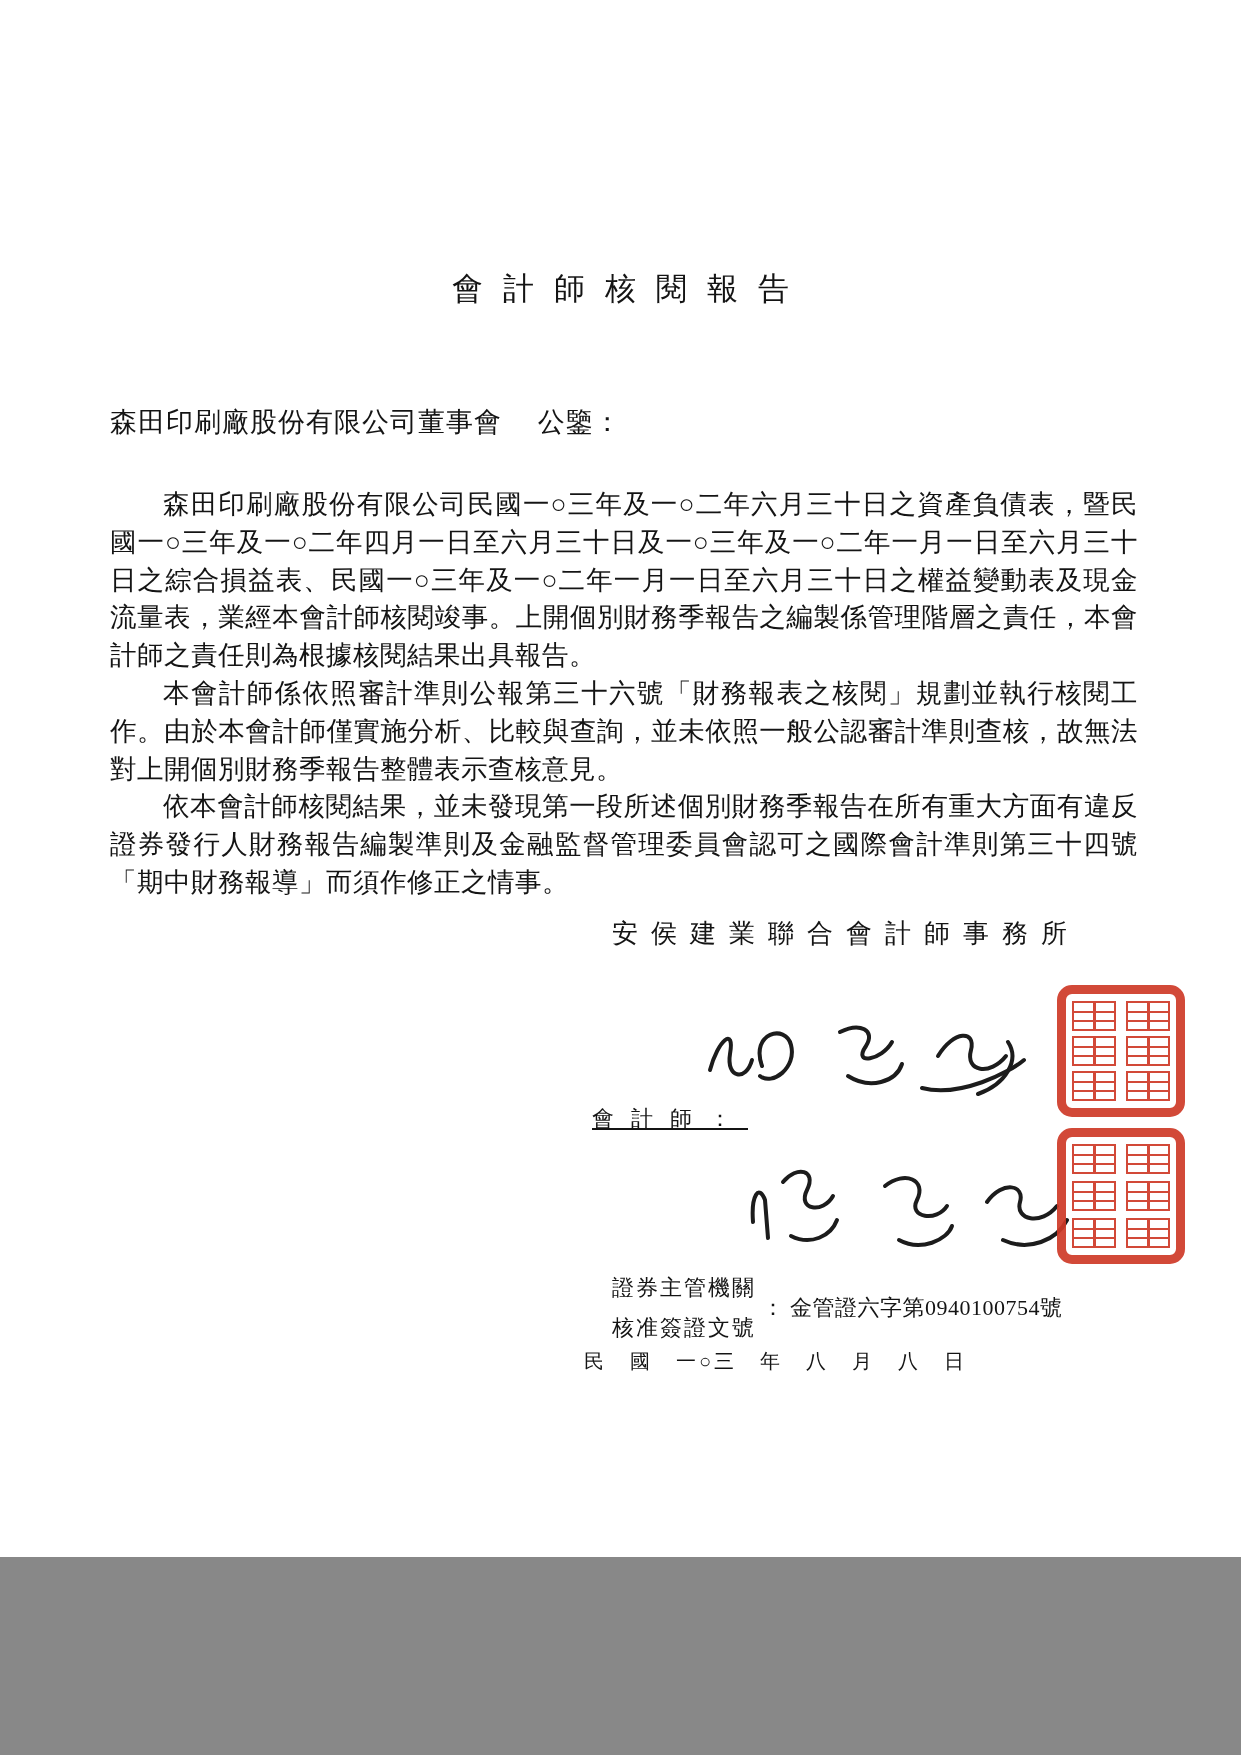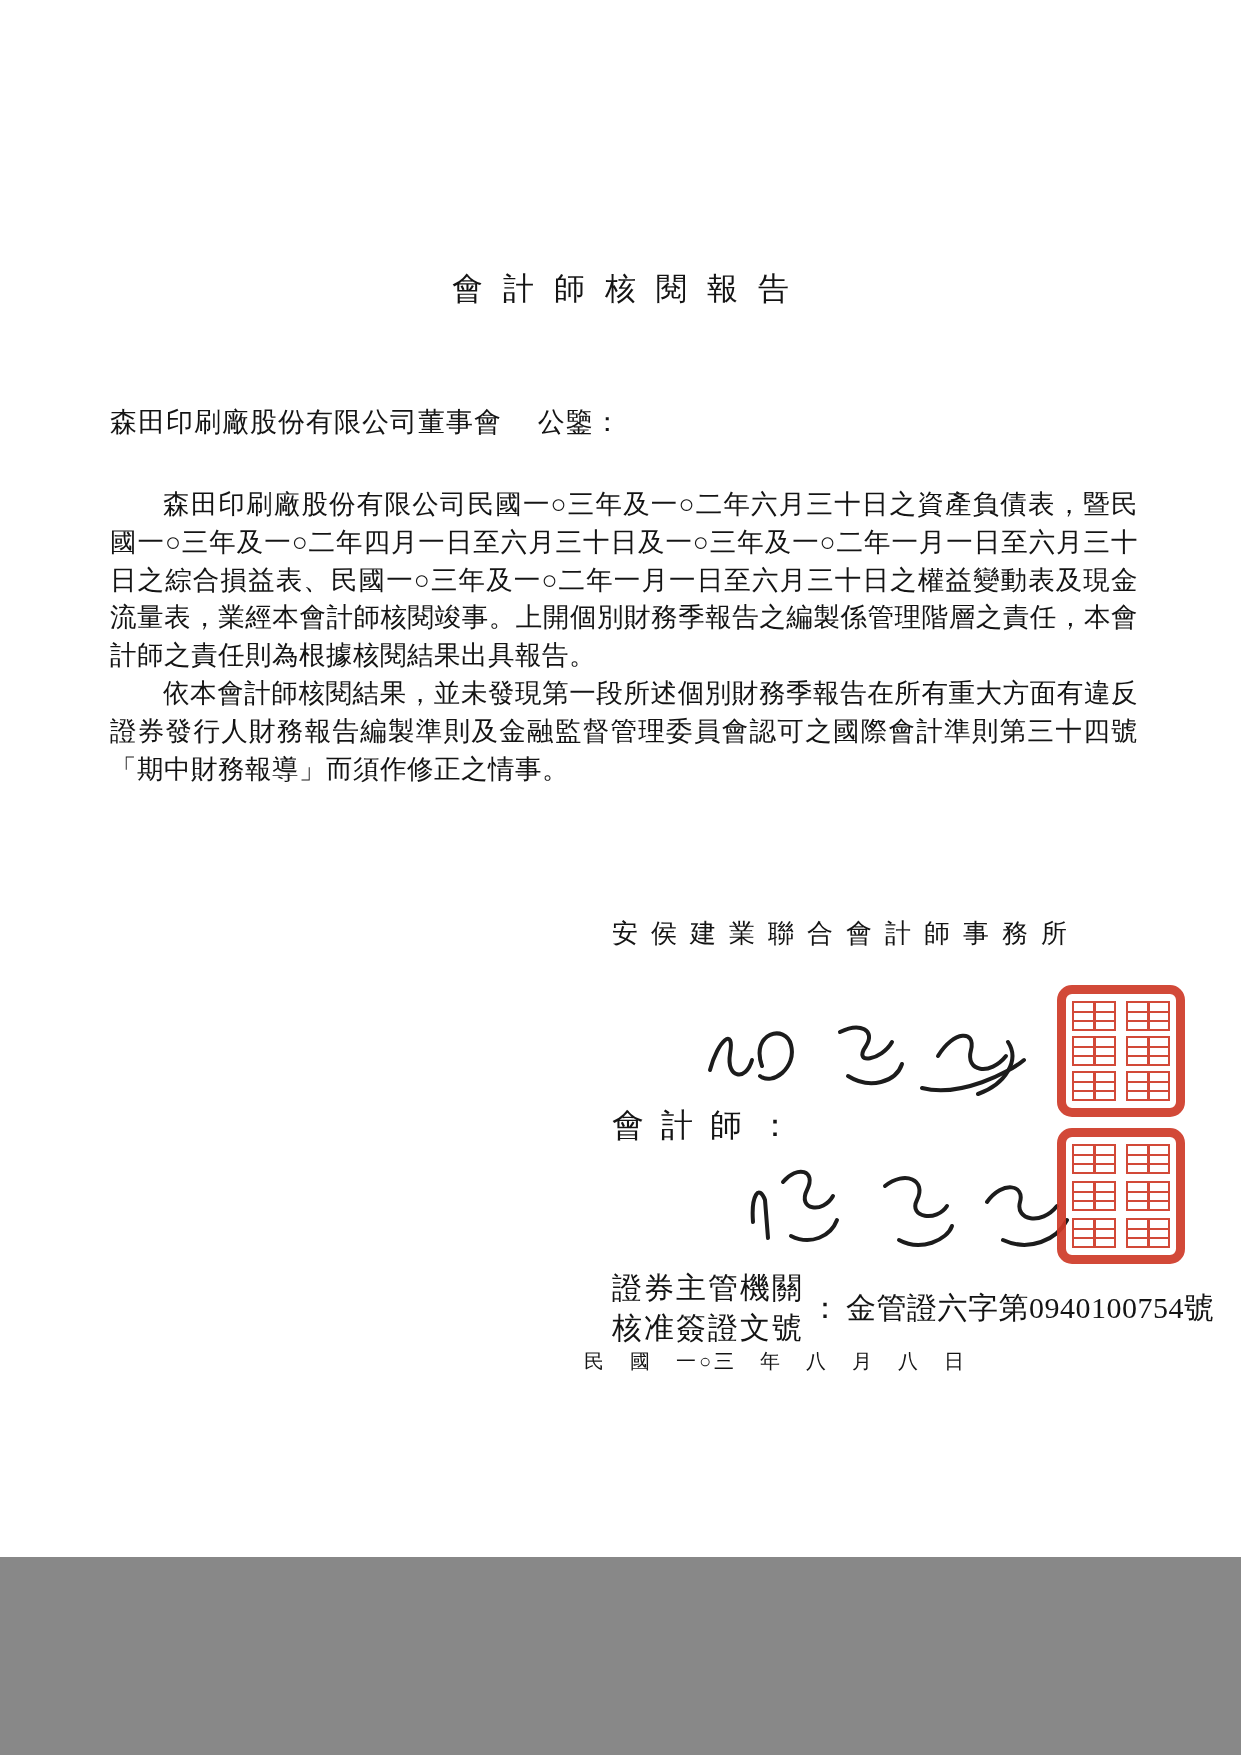--- a/index.html
+++ b/index.html
@@ -40,24 +40,25 @@
   .body-text p { margin: 0; text-indent: 2em; }
   .firm-line {
     position: absolute;
     top: 916px; left: 612px;
     font-size: 26px;
     letter-spacing: 13px;
     white-space: nowrap;
   }
   .accountant-label {
     position: absolute;
-    top: 1104px; left: 612px;
-    font-size: 32px;
+    top: 1104px; left: 592px;
+    font-size: 22px;
     letter-spacing: 17px;
     white-space: nowrap;
+    text-decoration: underline;
   }
   .sig { position: absolute; }
   .sig svg path {
     fill: none;
     stroke: #1c1c1c;
     stroke-width: 4;
     stroke-linecap: round;
     stroke-linejoin: round;
   }
   .seal {
@@ -82,21 +83,21 @@
       linear-gradient(#cf3a28,#cf3a28) 0 33%/100% 2px no-repeat,
       linear-gradient(#cf3a28,#cf3a28) 0 72%/100% 2px no-repeat;
   }
   .seal-1 { top: 985px; left: 1057px; height: 132px; }
   .seal-2 { top: 1128px; left: 1057px; height: 136px; }
   .approval {
     position: absolute;
     top: 1268px; left: 612px;
     display: flex;
     align-items: center;
-    font-size: 30px;
+    font-size: 22px;
   }
   .approval-labels { letter-spacing: 2px; line-height: 40px; }
   .approval-colon { margin: 0 6px; }
   .approval-values { line-height: 40px; letter-spacing: 0.5px; }
   .date-line {
     position: absolute;
     top: 1348px; left: 584px;
     font-size: 20px;
     letter-spacing: 3px;
     white-space: nowrap;
@@ -113,20 +114,21 @@
 <body>
 
 <div class="page">
 
   <div class="doc-title">會計師核閱報告</div>
 
   <div class="salutation">森田印刷廠股份有限公司董事會　 公鑒：</div>
 
   <div class="body-text">
     <p>森田印刷廠股份有限公司民國一○三年及一○二年六月三十日之資產負債表，暨民國一○三年及一○二年四月一日至六月三十日及一○三年及一○二年一月一日至六月三十日之綜合損益表、民國一○三年及一○二年一月一日至六月三十日之權益變動表及現金流量表，業經本會計師核閱竣事。上開個別財務季報告之編製係管理階層之責任，本會計師之責任則為根據核閱結果出具報告。</p>
+    <p>本會計師係依照審計準則公報第三十六號「財務報表之核閱」規劃並執行核閱工作。由於本會計師僅實施分析、比較與查詢，並未依照一般公認審計準則查核，故無法對上開個別財務季報告整體表示查核意見。</p>
     <p>依本會計師核閱結果，並未發現第一段所述個別財務季報告在所有重大方面有違反證券發行人財務報告編製準則及金融監督管理委員會認可之國際會計準則第三十四號「期中財務報導」而須作修正之情事。</p>
   </div>
 
   <div class="firm-line">安侯建業聯合會計師事務所</div>
 
   <div class="sig" style="top:1000px; left:690px;">
     <svg width="345" height="110" viewBox="0 0 345 110">
       <path d="M20,70 C28,40 45,26 40,54 C36,78 56,82 62,60"></path>
       <path d="M72,66 C60,32 96,24 101,45 C107,68 82,86 70,76"></path>
       <path d="M150,32 C170,22 186,30 176,46 C162,66 192,60 202,42"></path>

